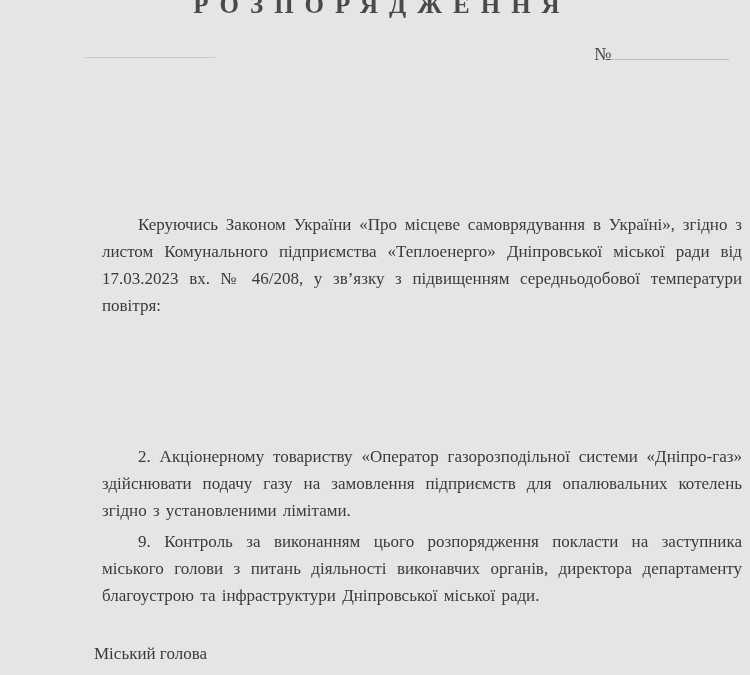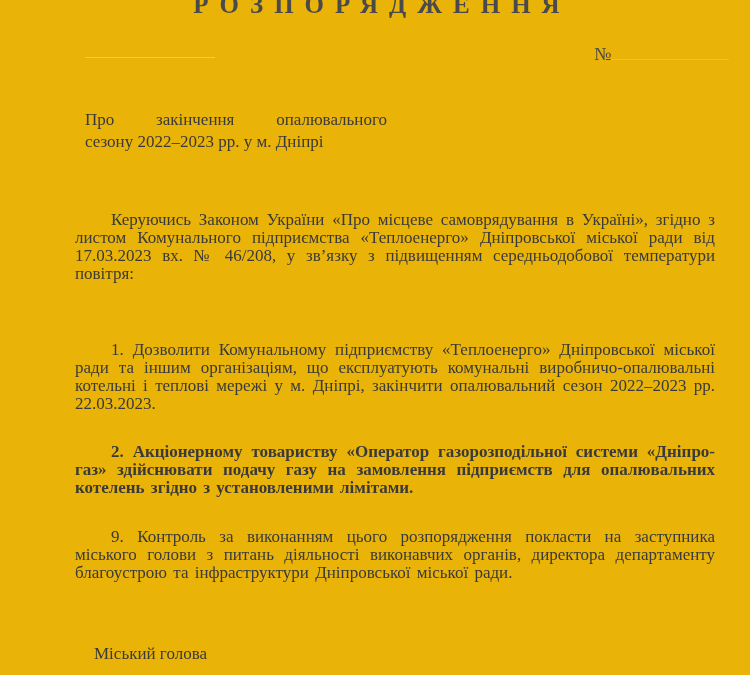--- a/index.html
+++ b/index.html
@@ -4,21 +4,21 @@
 <style>
   html, body {
     margin: 0;
     padding: 0;
     background: #ffffff;
   }
   .page {
     position: relative;
     width: 750px;
     height: 675px;
-    background: #eab308;
+    background: #e5e5e5;
     overflow: hidden;
     font-family: "Liberation Serif", "DejaVu Serif", serif;
     color: #3a3a3a;
   }
   .doc-title {
     position: absolute;
     top: -8px;
     left: 0;
     width: 100%;
     box-sizing: border-box;
@@ -65,32 +65,32 @@
   .subject-l1 {
     display: block;
     text-align: justify;
     text-align-last: justify;
   }
   .subject-l2 {
     display: block;
   }
   .para {
     position: absolute;
-    left: 75px;
+    left: 102px;
     width: 640px;
     margin: 0;
     font-size: 17px;
-    line-height: 18px;
+    line-height: 27px;
     text-align: justify;
     text-indent: 36px;
     word-spacing: 2px;
   }
   .intro  { top: 211px; }
   .item-1 { top: 341px; }
-  .item-2 { top: 443px; font-weight: bold; }
+  .item-2 { top: 443px; }
   .item-3 { top: 528px; }
   .signature-row {
     position: absolute;
     top: 644px;
     left: 94px;
     width: 640px;
     display: flex;
     justify-content: space-between;
     font-size: 17px;
   }
@@ -101,28 +101,23 @@
 <div class="page">
 
   <div class="doc-title">РОЗПОРЯДЖЕННЯ</div>
 
   <div class="date-line"></div>
 
   <div class="number-block">
     <span>№</span><span class="number-blank"></span>
   </div>
 
-  <div class="subject">
-    <span class="subject-l1">Про закінчення опалювального</span>
-    <span class="subject-l2">сезону 2022–2023 рр. у м. Дніпрі</span>
-  </div>
 
   <p class="para intro">Керуючись Законом України «Про місцеве самоврядування в Україні», згідно з листом Комунального підприємства «Теплоенерго» Дніпровської міської ради від 17.03.2023 вх. № 46/208, у зв’язку з підвищенням середньодобової температури повітря:</p>
 
-  <p class="para item-1">1. Дозволити Комунальному підприємству «Теплоенерго» Дніпровської міської ради та іншим організаціям, що експлуатують комунальні виробничо-опалювальні котельні і теплові мережі у м. Дніпрі, закінчити опалювальний сезон 2022–2023 рр. 22.03.2023.</p>
 
   <p class="para item-2">2. Акціонерному товариству «Оператор газорозподільної системи «Дніпро-газ» здійснювати подачу газу на замовлення підприємств для опалювальних котелень згідно з установленими лімітами.</p>
 
   <p class="para item-3">9. Контроль за виконанням цього розпорядження покласти на заступника міського голови з питань діяльності виконавчих органів, директора департаменту благоустрою та інфраструктури Дніпровської міської ради.</p>
 
   <div class="signature-row">
     <span>Міський голова</span>
   </div>
 
 </div>

